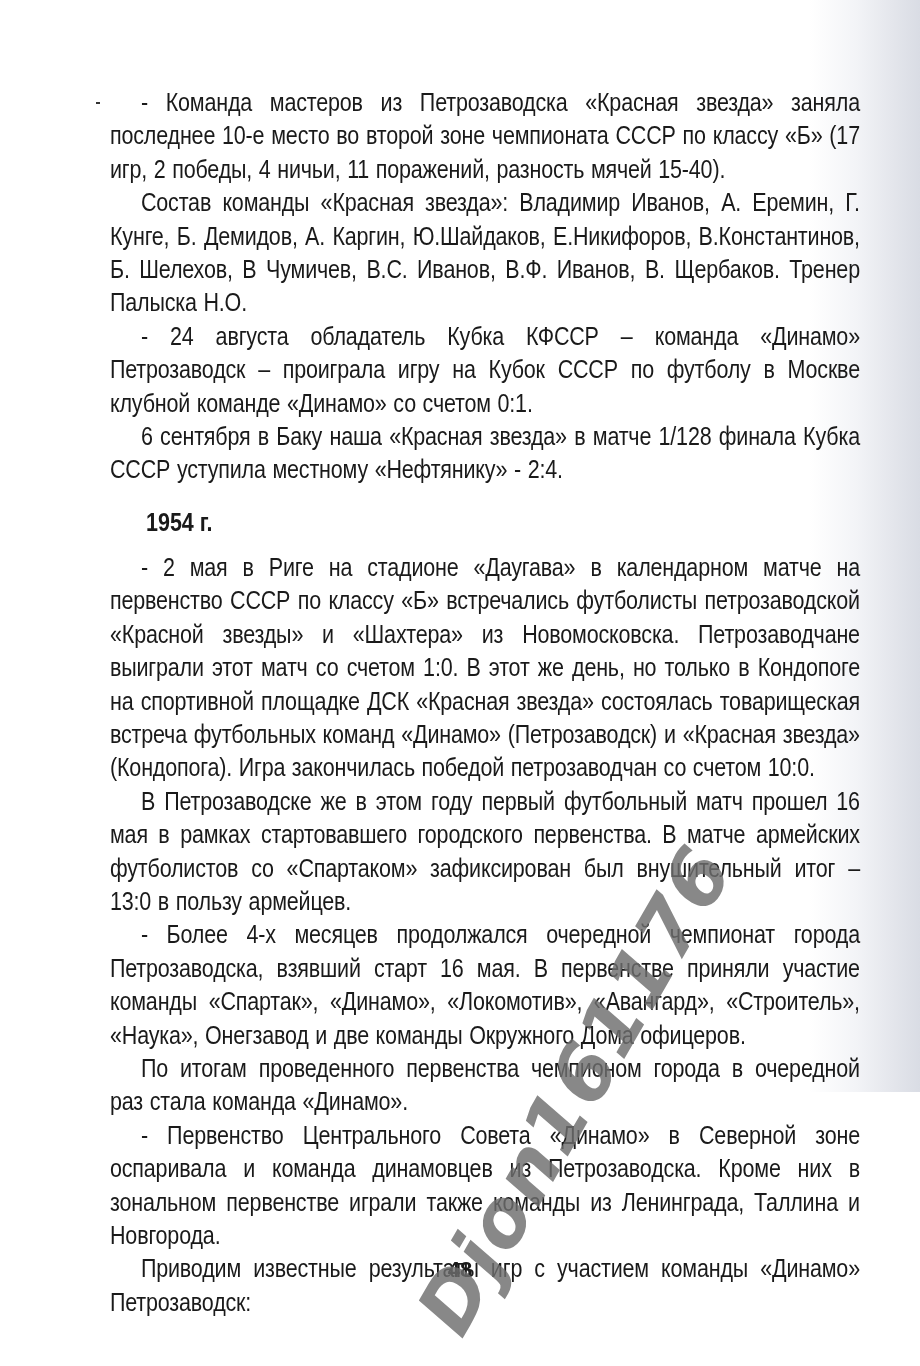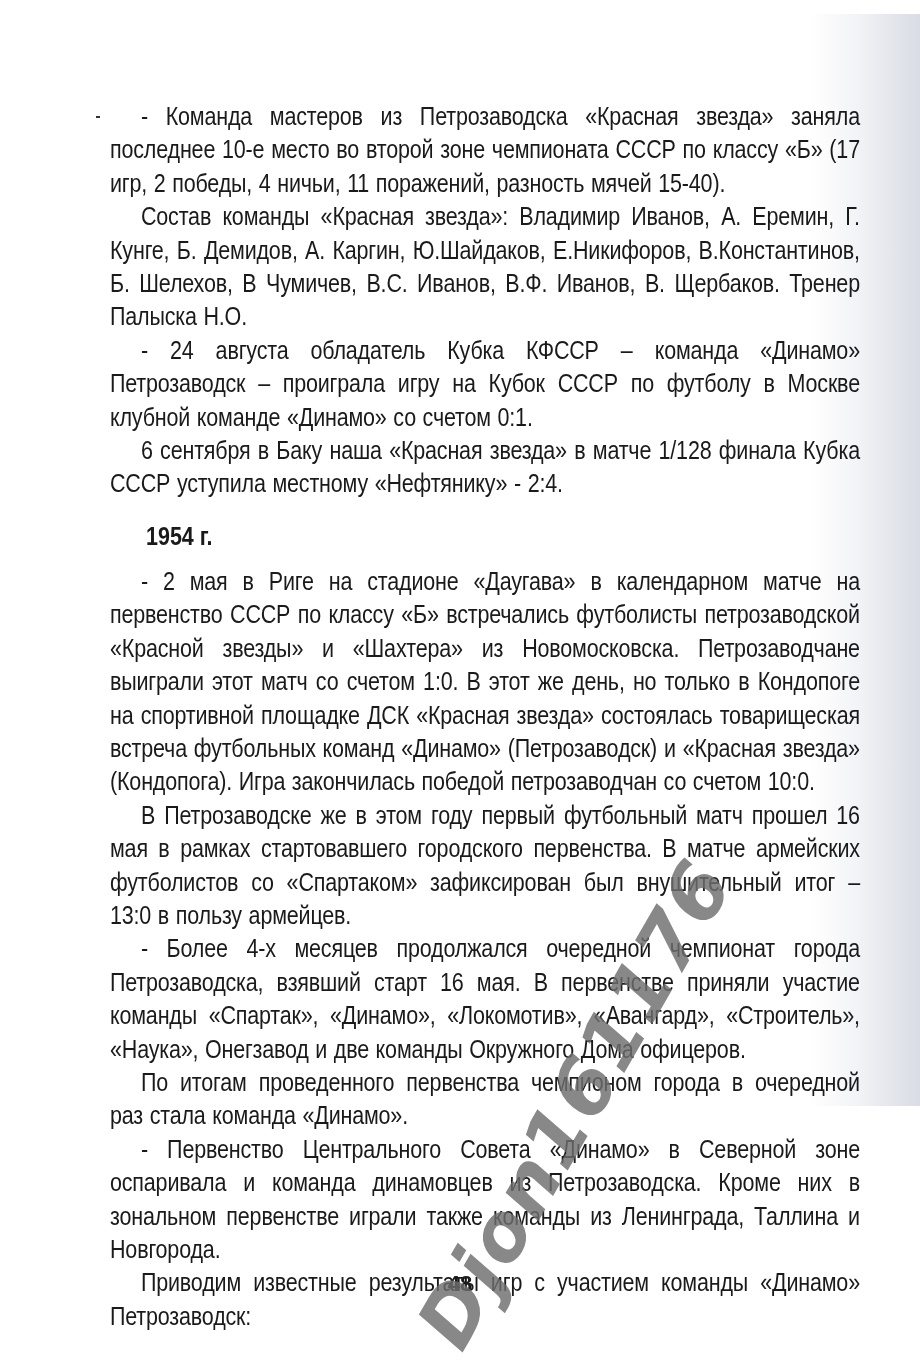--- a/index.html
+++ b/index.html
@@ -10,21 +10,21 @@
       width: 920px;
       height: 1366px;
       position: relative;
       overflow: hidden;
       background: #ffffff;
       font-family: "Liberation Sans", sans-serif;
       color: #1a1a1a;
     }
     .page {
       position: absolute;
-      left: 0; top: 14px;
+      left: 0; top: 0;
       width: 920px;
       height: 1092px;
       background: linear-gradient(to right, #ffffff 0%, #ffffff 88%, #f3f4f7 93%, #e4e6ec 97%, #d9dce4 100%);
       text-decoration: underline;
     }
     .text-block {
       position: absolute;
       left: 110px;
       top: 86px;
       width: 750px;

